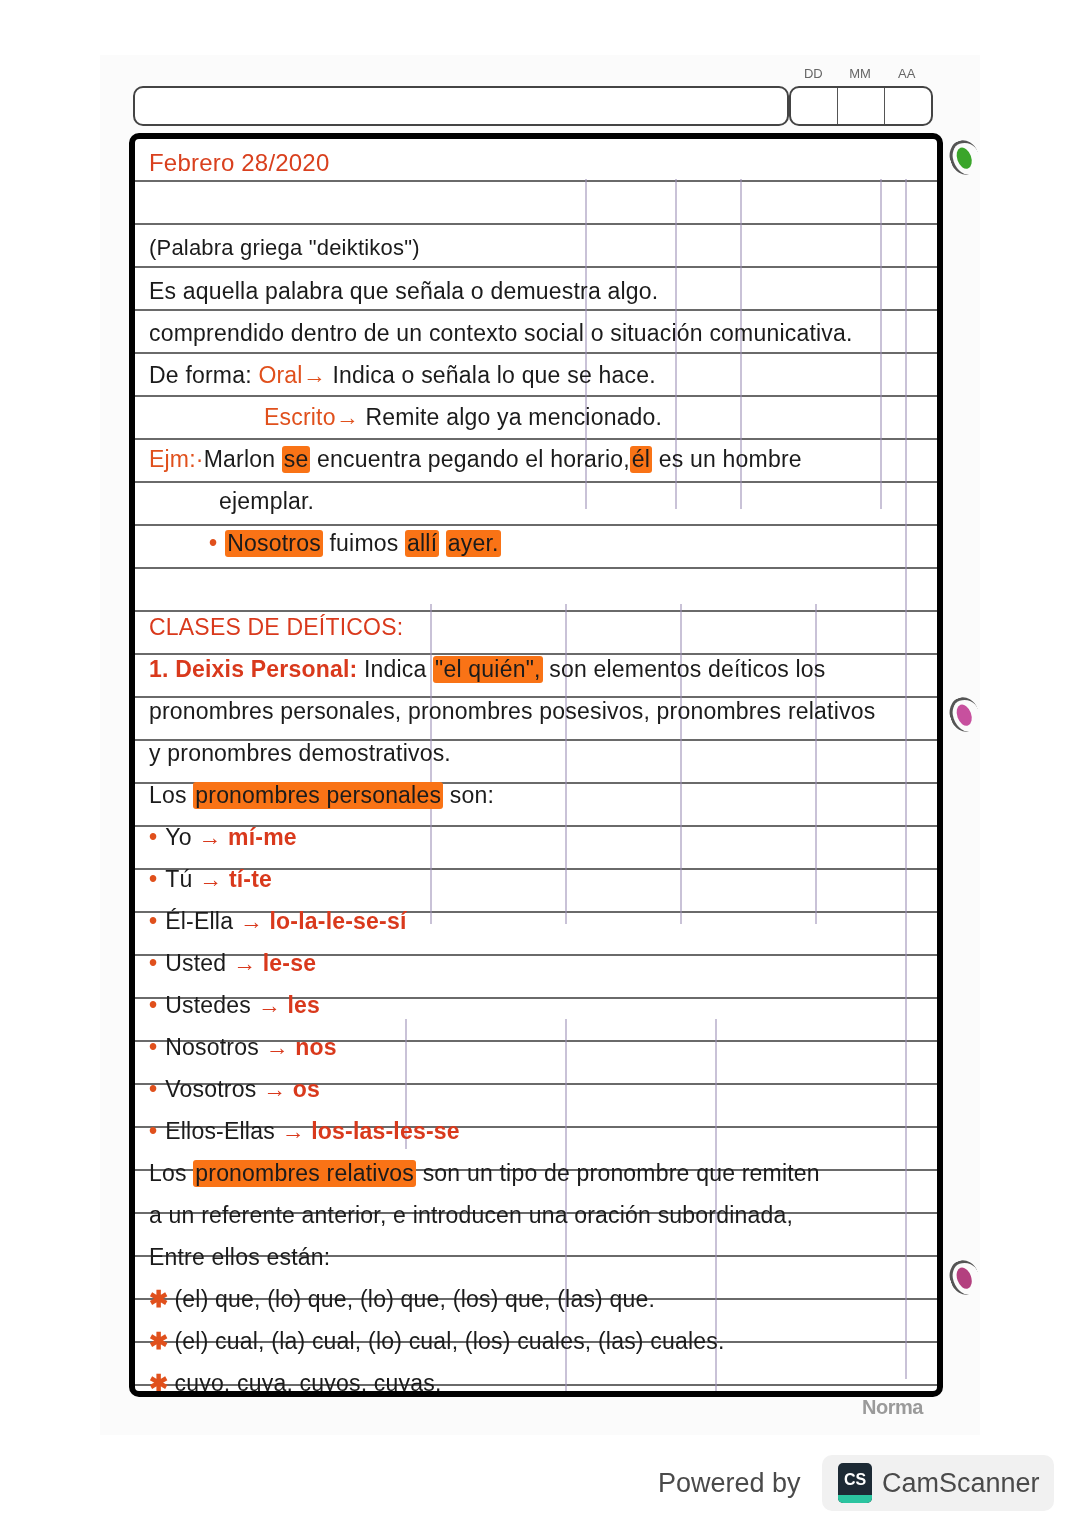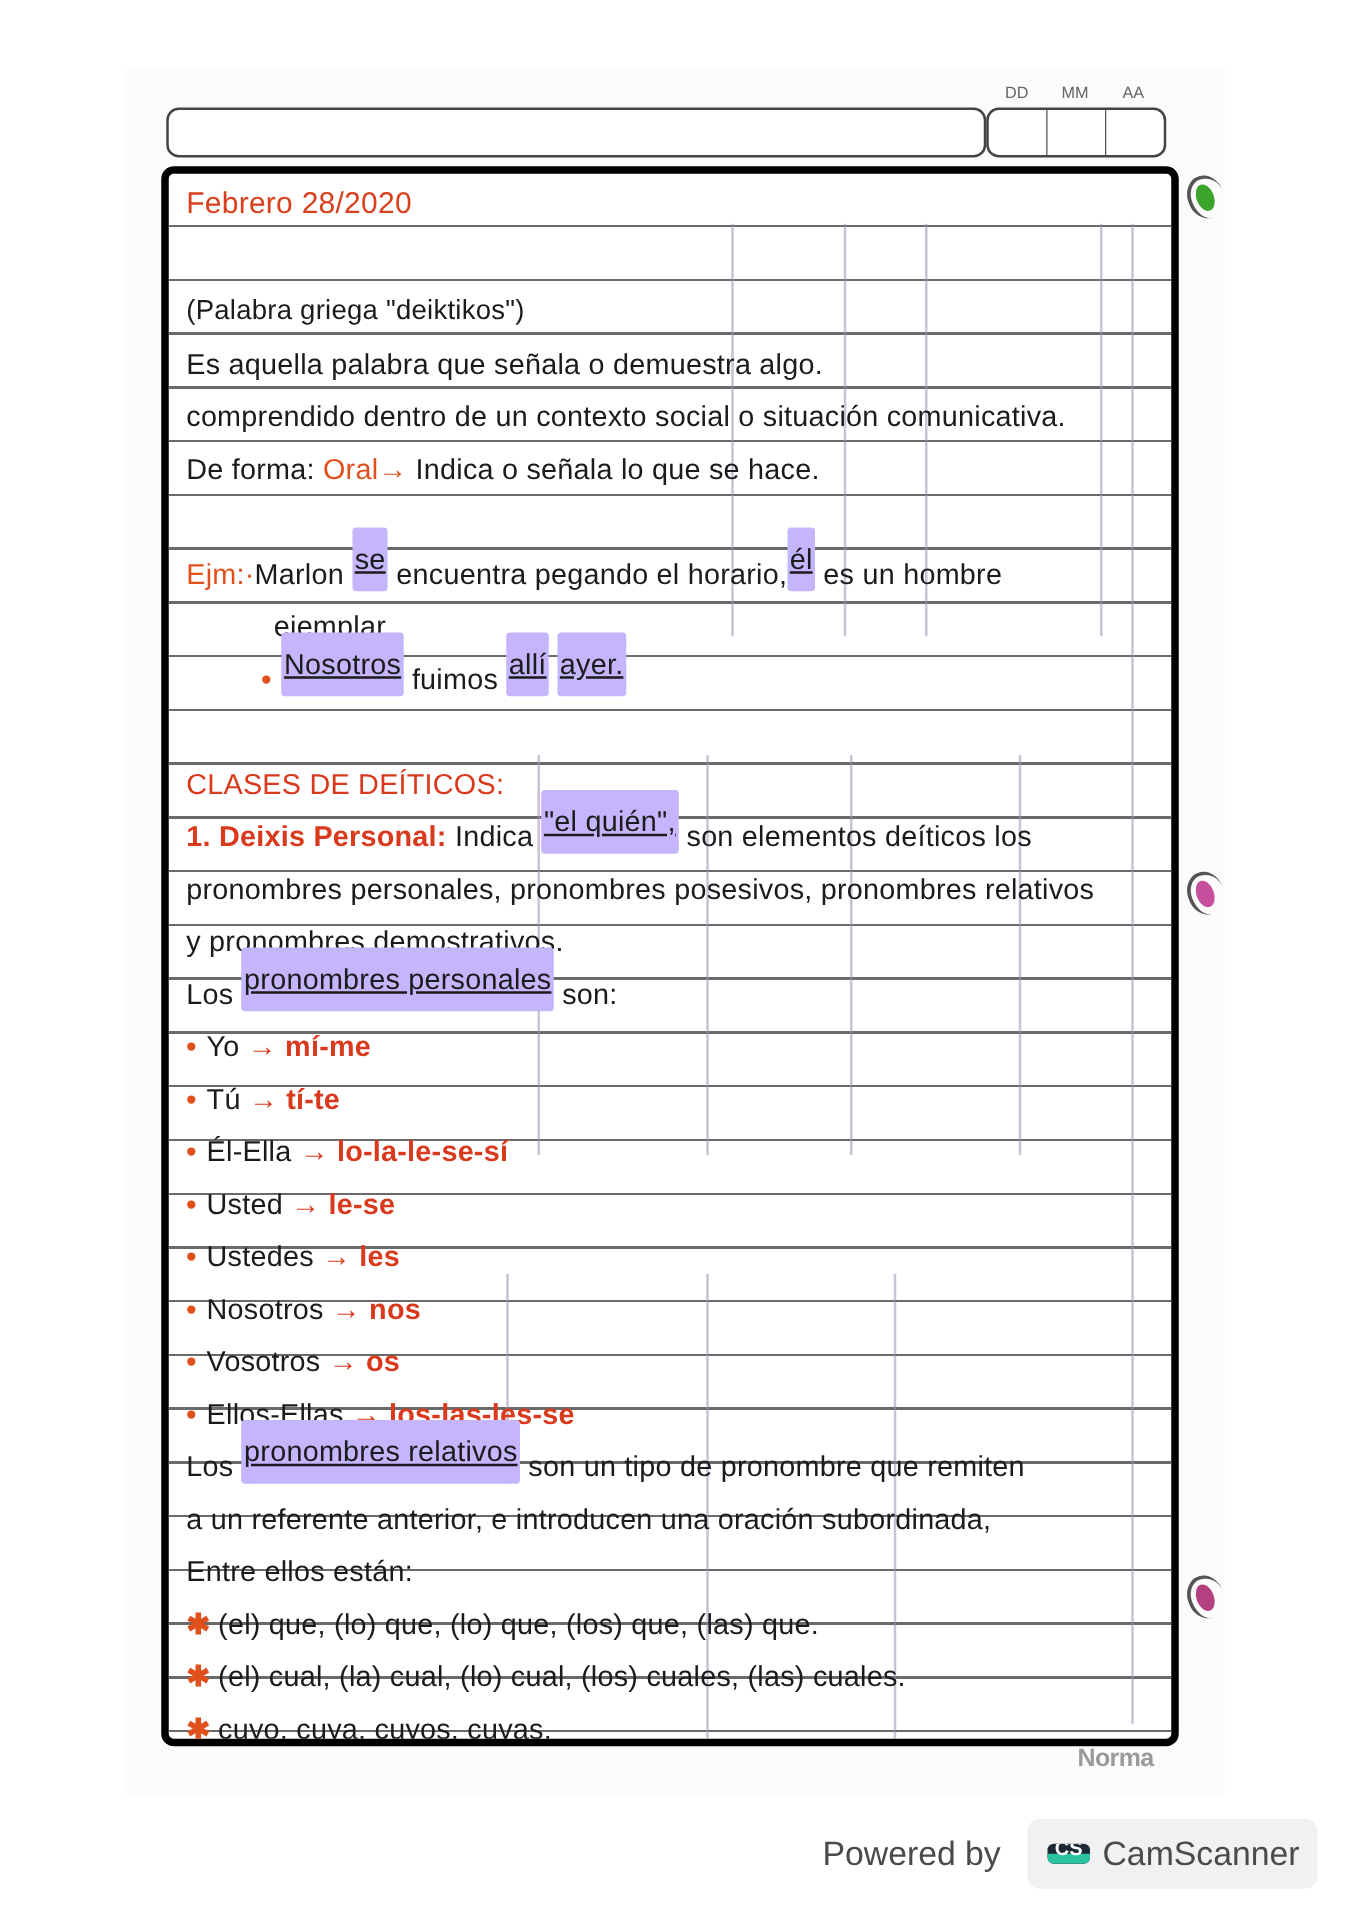--- a/index.html
+++ b/index.html
@@ -43,21 +43,21 @@
   .vline { position:absolute; width:1.5px; background:#9d8fb6; opacity:.55; }
 
   .row {
     position:absolute; left:14px; right:10px; height:42px;
     display:flex; align-items:flex-end; padding-bottom:4px; box-sizing:border-box;
     font-family:"Liberation Sans Narrow","Liberation Sans", sans-serif;
     font-size:23px; color:#1b1b1b; white-space:nowrap; letter-spacing:0.2px;
   }
   .red { color:#d9391c; }
   .orange { color:#e0501c;text-align:right; }
-  .hl { background:#c4b5fd; border-radius:3px; padding:12px 2px;text-decoration:underline; }
+  .hl { background:#f97316; border-radius:3px; padding:0 2px; }
   .title-script {
     font-family:"DejaVu Serif", serif; font-style:italic; font-size:46px;
     color:#e2581f; line-height:1; margin-right:10px; letter-spacing:1px;
   }
   .date-title { font-size:24px; color:#d9401e; }
   .bold { font-weight:bold; }
   .star { color:#e0501c; font-weight:bold; margin-right:6px; }
   .dot { color:#e0501c; margin-right:8px; font-weight:bold; }
 
   
@@ -76,21 +76,21 @@
   }
   .powered {
     position:absolute; left:658px; top:1468px; font-family:"Liberation Sans", sans-serif;
     font-size:27px; color:#4a4a4a;
   }
   .cs-badge {
     position:absolute; left:822px; top:1455px; width:232px; height:56px;
     background:#f1f1f1; border-radius:10px; display:flex; align-items:center;
   }
   .cs-logo {
-    width:34px; height:16px; margin-left:16px; border-radius:5px;
+    width:34px; height:40px; margin-left:16px; border-radius:5px;
     background:#1d2a35; position:relative; overflow:hidden;
     display:flex; align-items:center; justify-content:center;
     color:#fff; font-weight:bold; font-size:16px; font-family:"Liberation Sans", sans-serif;
   }
   .cs-logo::after {
     content:""; position:absolute; left:0; right:0; bottom:0; height:8px; background:#2bc4a0;
   }
   .cs-logo span { position:relative; top:-3px; z-index:1; }
   .cs-name {
     margin-left:10px; font-family:"Liberation Sans", sans-serif; font-size:27px; color:#4a4a4a;
@@ -154,20 +154,24 @@
   <div class="row" style="top:170px;">
     <span>comprendido dentro de un contexto social o situación comunicativa.</span>
   </div>
 
   <div class="row" style="top:212px;">
     <span>De forma:</span>&nbsp;
     <span class="orange">Oral→</span>&nbsp;
     <span>Indica o señala lo que se hace.</span>
   </div>
 
+  <div class="row" style="top:254px;padding-left:115px;">
+    <span class="orange">Escrito→</span>&nbsp;
+    <span>Remite algo ya mencionado.</span>
+  </div>
 
   <div class="row" style="top:296px;">
     <span class="orange">Ejm:·</span>
     <span>Marlon</span>&nbsp;
     <span class="hl">se</span>&nbsp;
     <span>encuentra pegando el horario,</span>
     <span class="hl">él</span>&nbsp;
     <span>es un hombre</span>
   </div>
 

